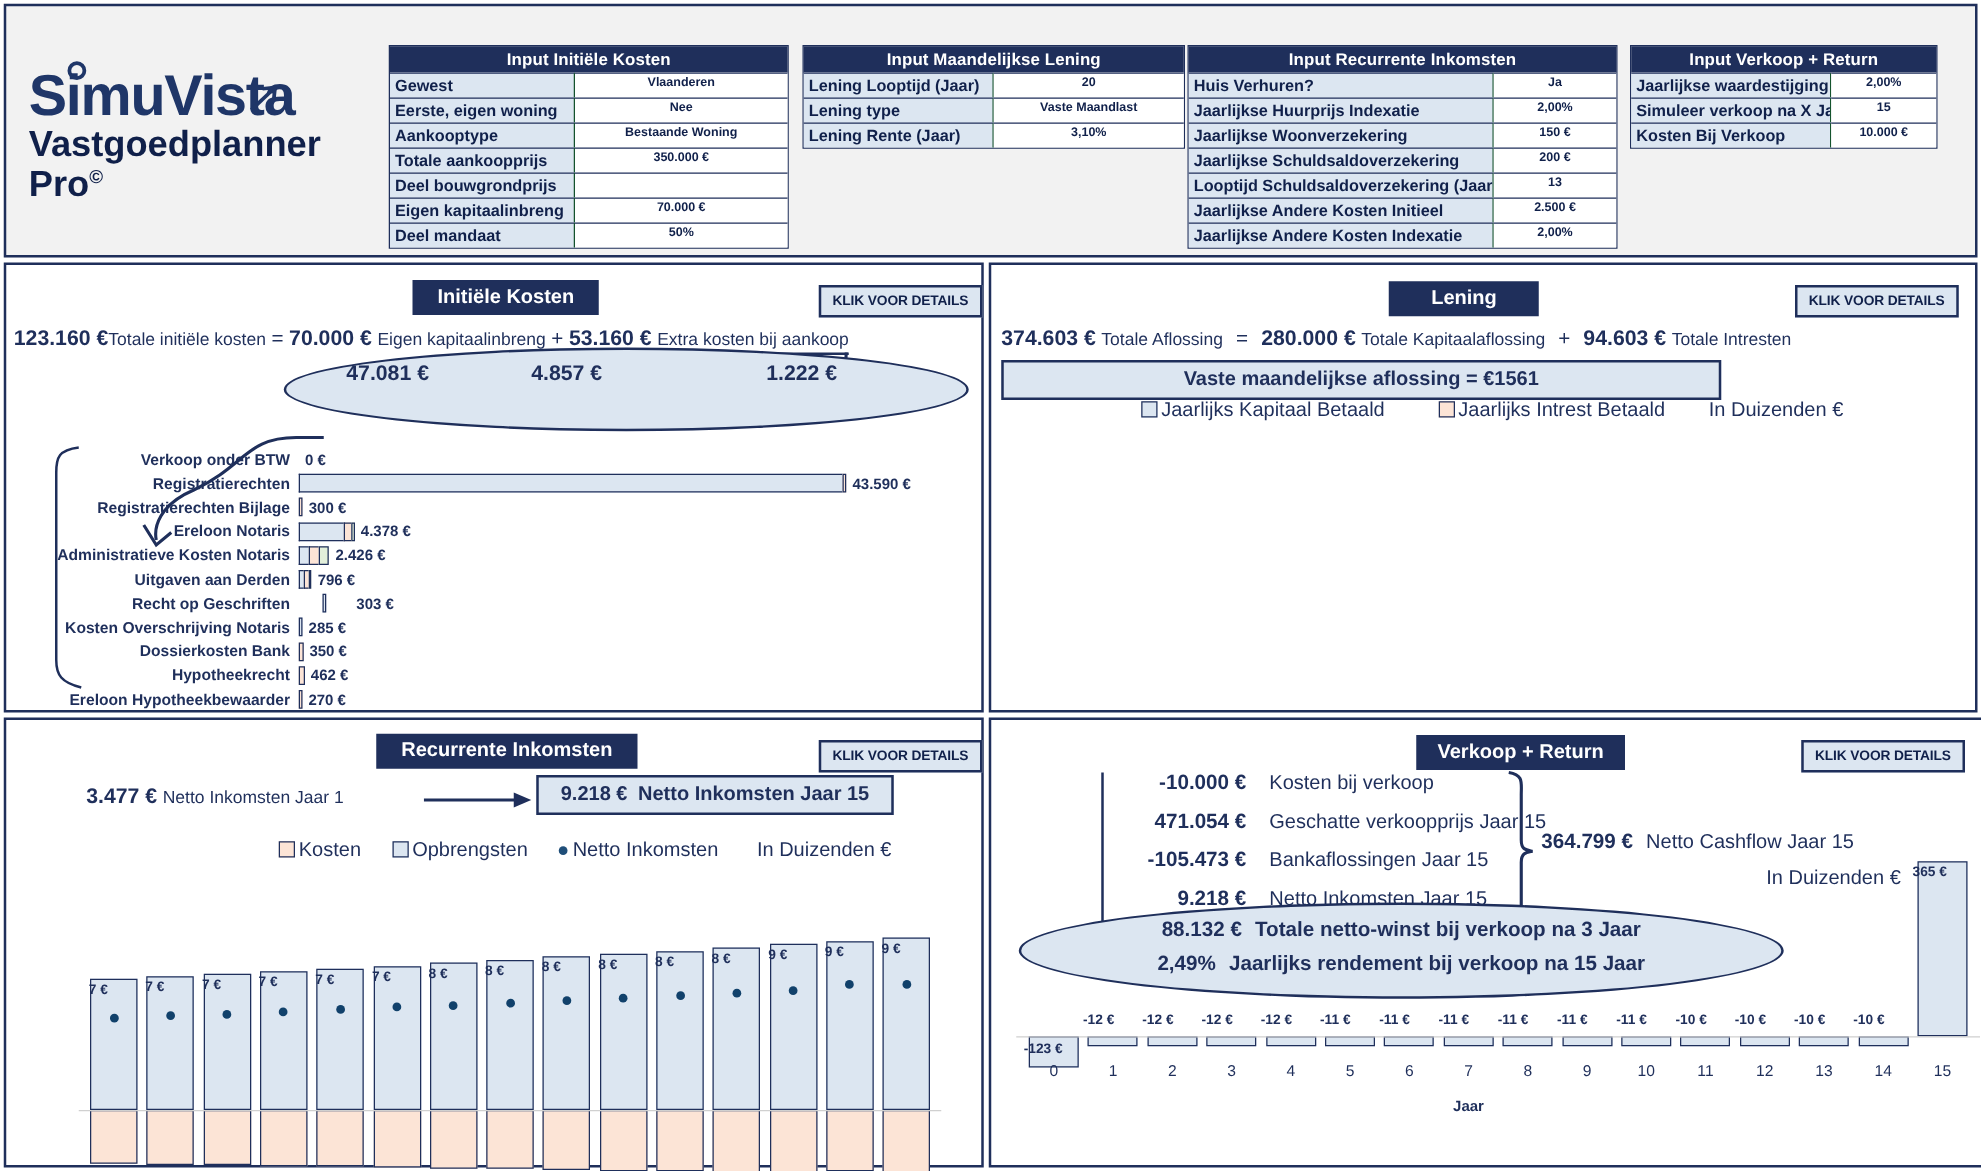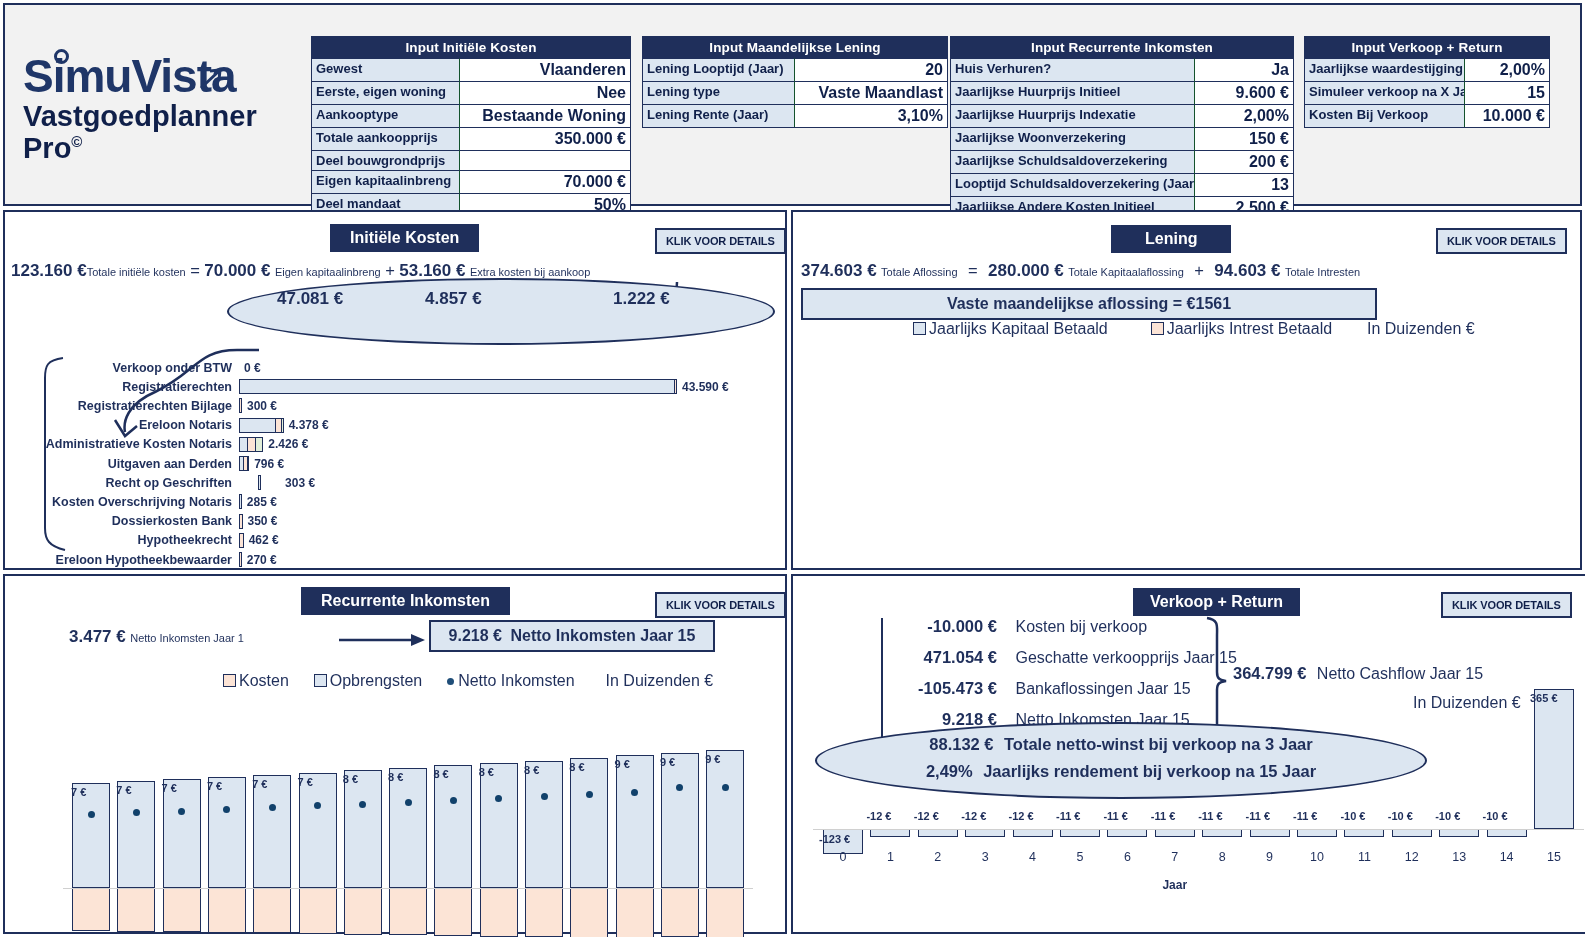--- a/index.html
+++ b/index.html
@@ -39,22 +39,22 @@
     background:#1f2f5b; color:#fff; font-weight:bold; font-size:13.5px;
     text-align:center; padding:3px 4px; letter-spacing:0.1px;
   }
   .itable .trow { display:flex; }
   .itable .tlab {
     background:#dce6f1; color:#10204a; font-weight:bold; font-size:13px;
     padding:2px 4px; border-top:1px solid #1f2f5b; border-right:1px solid #14532d;
     white-space:nowrap; overflow:hidden;
   }
   .itable .tval {
-    background:#ffffff; color:#10204a; font-weight:bold; font-size:16px;
-    padding:2px 4px; border-top:1px solid #1f2f5b; text-align:right;
+    background:#ffffff; color:#10204a; font-weight:bold; font-size:10px;
+    padding:2px 4px; border-top:1px solid #1f2f5b; text-align:center;
     flex:1 1 auto; white-space:nowrap;
   }
 
   #tbl-initiele { left:306px; top:31px; width:320px; }
   #tbl-initiele .tlab { width:148px; }
   #tbl-lening { left:637px; top:31px; width:306px; }
   #tbl-lening .tlab { width:152px; }
   #tbl-inkomsten { left:945px; top:31px; width:344px; }
   #tbl-inkomsten .tlab { width:244px; }
   #tbl-verkoop { left:1299px; top:31px; width:246px; }
@@ -73,21 +73,21 @@
   }
   .details-btn {
     position:absolute; background:#dce6f1; border:2px solid #1f2f5b;
     color:#10204a; font-weight:bold; font-size:11px; padding:5px 9px;
     letter-spacing:-0.1px; cursor:pointer; white-space:nowrap;
   }
 
   
   .formula { position:absolute; white-space:nowrap; }
   .fnum { font-weight:bold; font-size:17px; }
-  .flab { font-size:11px; }
+  .flab { font-size:14px; }
   .fsym { font-size:16.5px; }
 
   .ellipse {
     position:absolute; border:2px solid #1f2f5b; background:#dce6f1;
     border-radius:50%; text-align:center;
   }
   .swatch {
     display:inline-block; width:11px; height:11px; border:1px solid #1f2f5b;
     vertical-align:-1px; margin-right:3px;
   }
@@ -194,24 +194,20 @@
           <div class="tlab">Lening Rente (Jaar)</div>
           <div class="tval">3,10%</div>
         </div>
     </div>
 
     <div class="itable" id="tbl-inkomsten">
       <div class="thead">Input Recurrente Inkomsten</div>
       <div class="trow">
           <div class="tlab">Huis Verhuren?</div>
           <div class="tval">Ja</div>
-        </div>
-      <div class="trow">
-          <div class="tlab">Jaarlijkse Huurprijs Initieel</div>
-          <div class="tval">9.600 €</div>
         </div>
       <div class="trow">
           <div class="tlab">Jaarlijkse Huurprijs Indexatie</div>
           <div class="tval">2,00%</div>
         </div>
       <div class="trow">
           <div class="tlab">Jaarlijkse Woonverzekering</div>
           <div class="tval">150 €</div>
         </div>
       <div class="trow">

